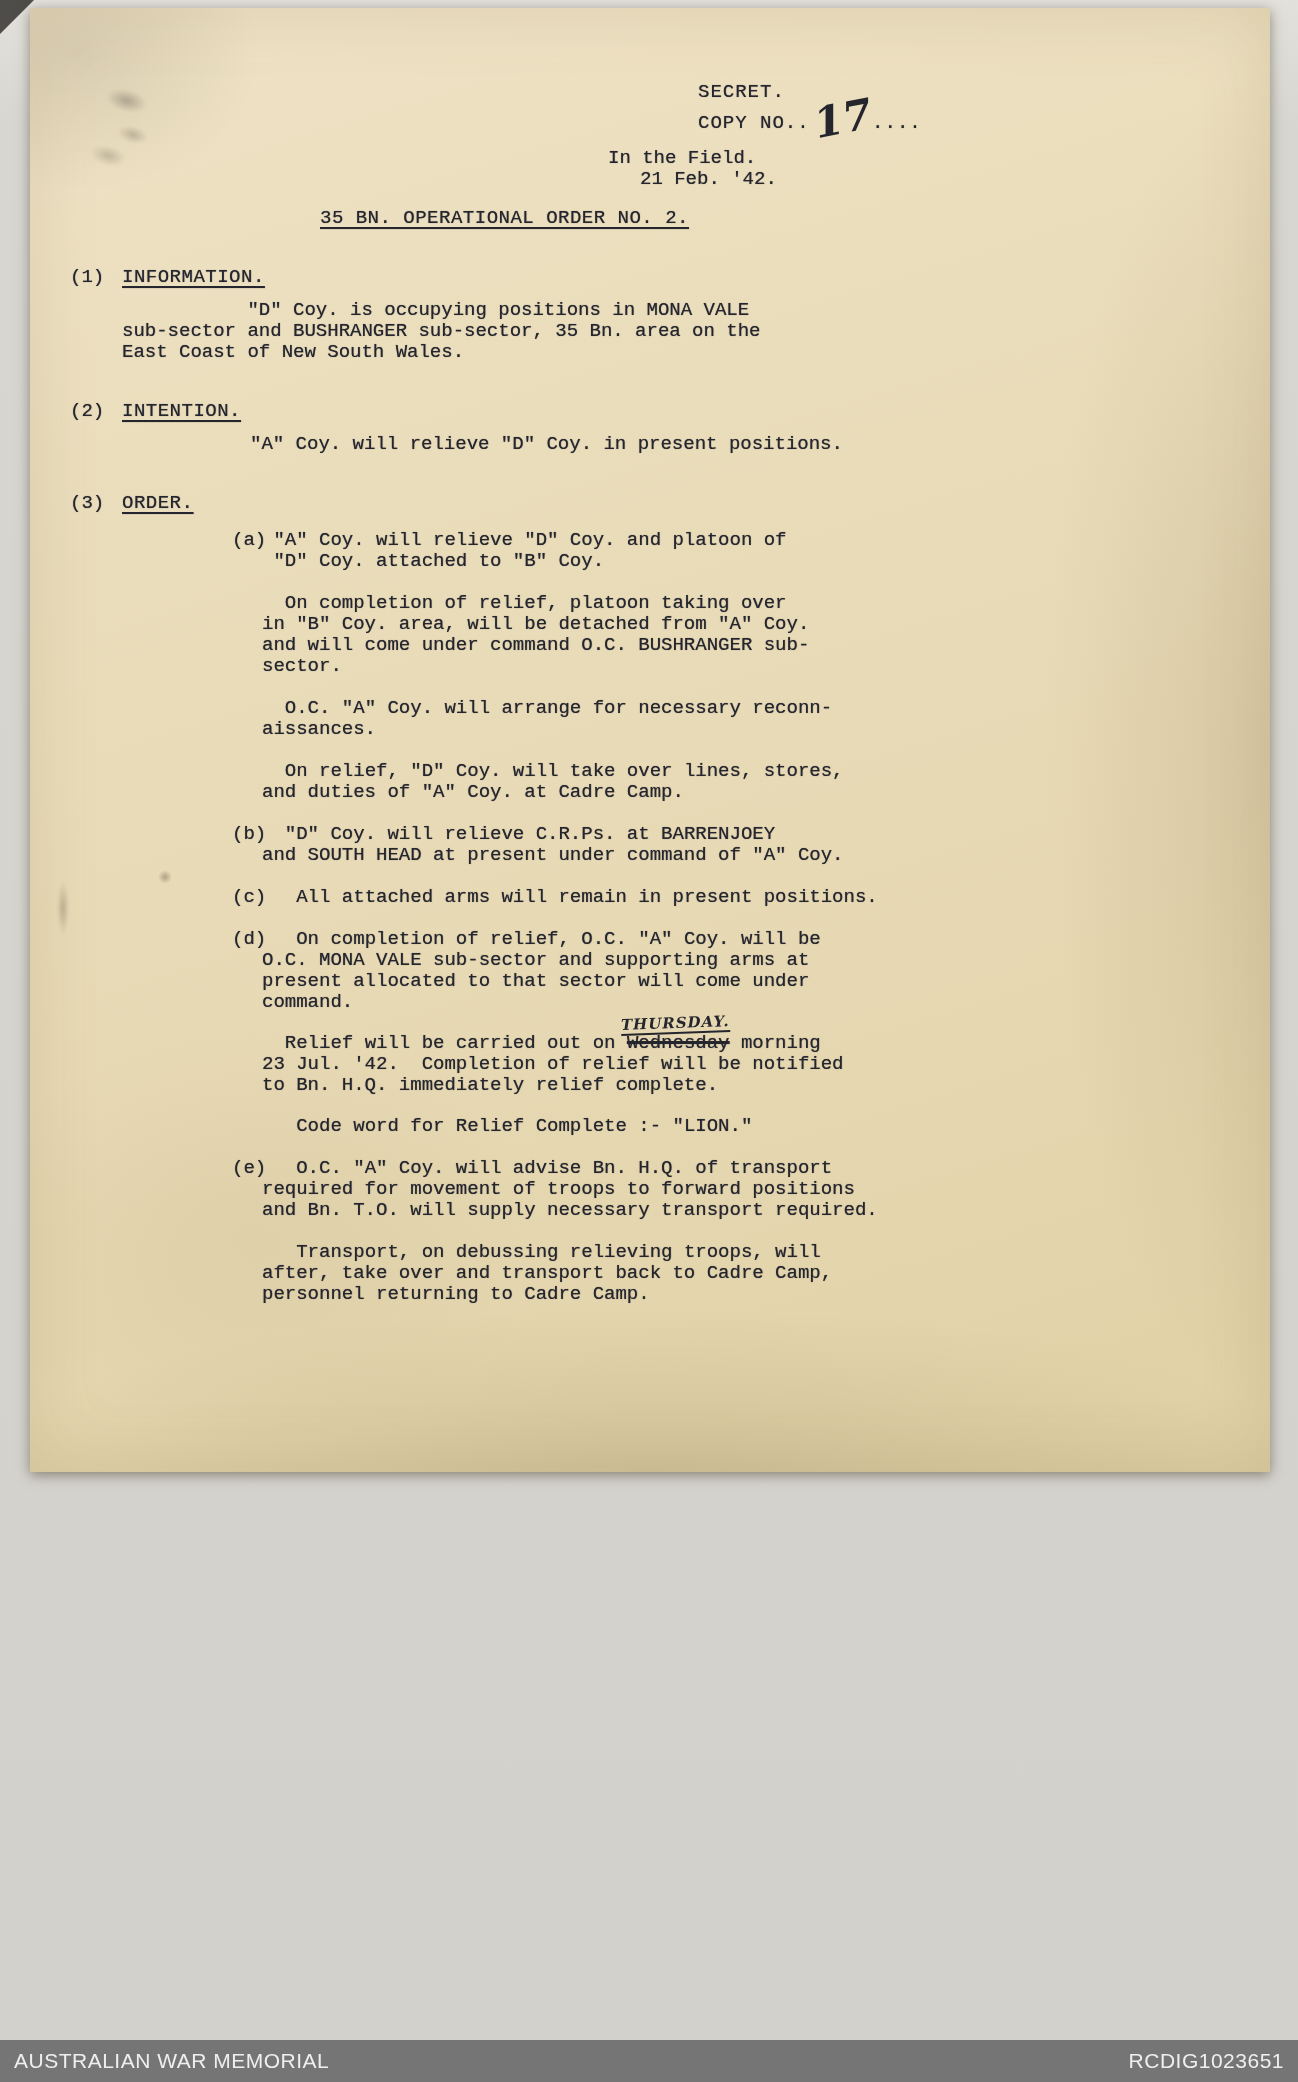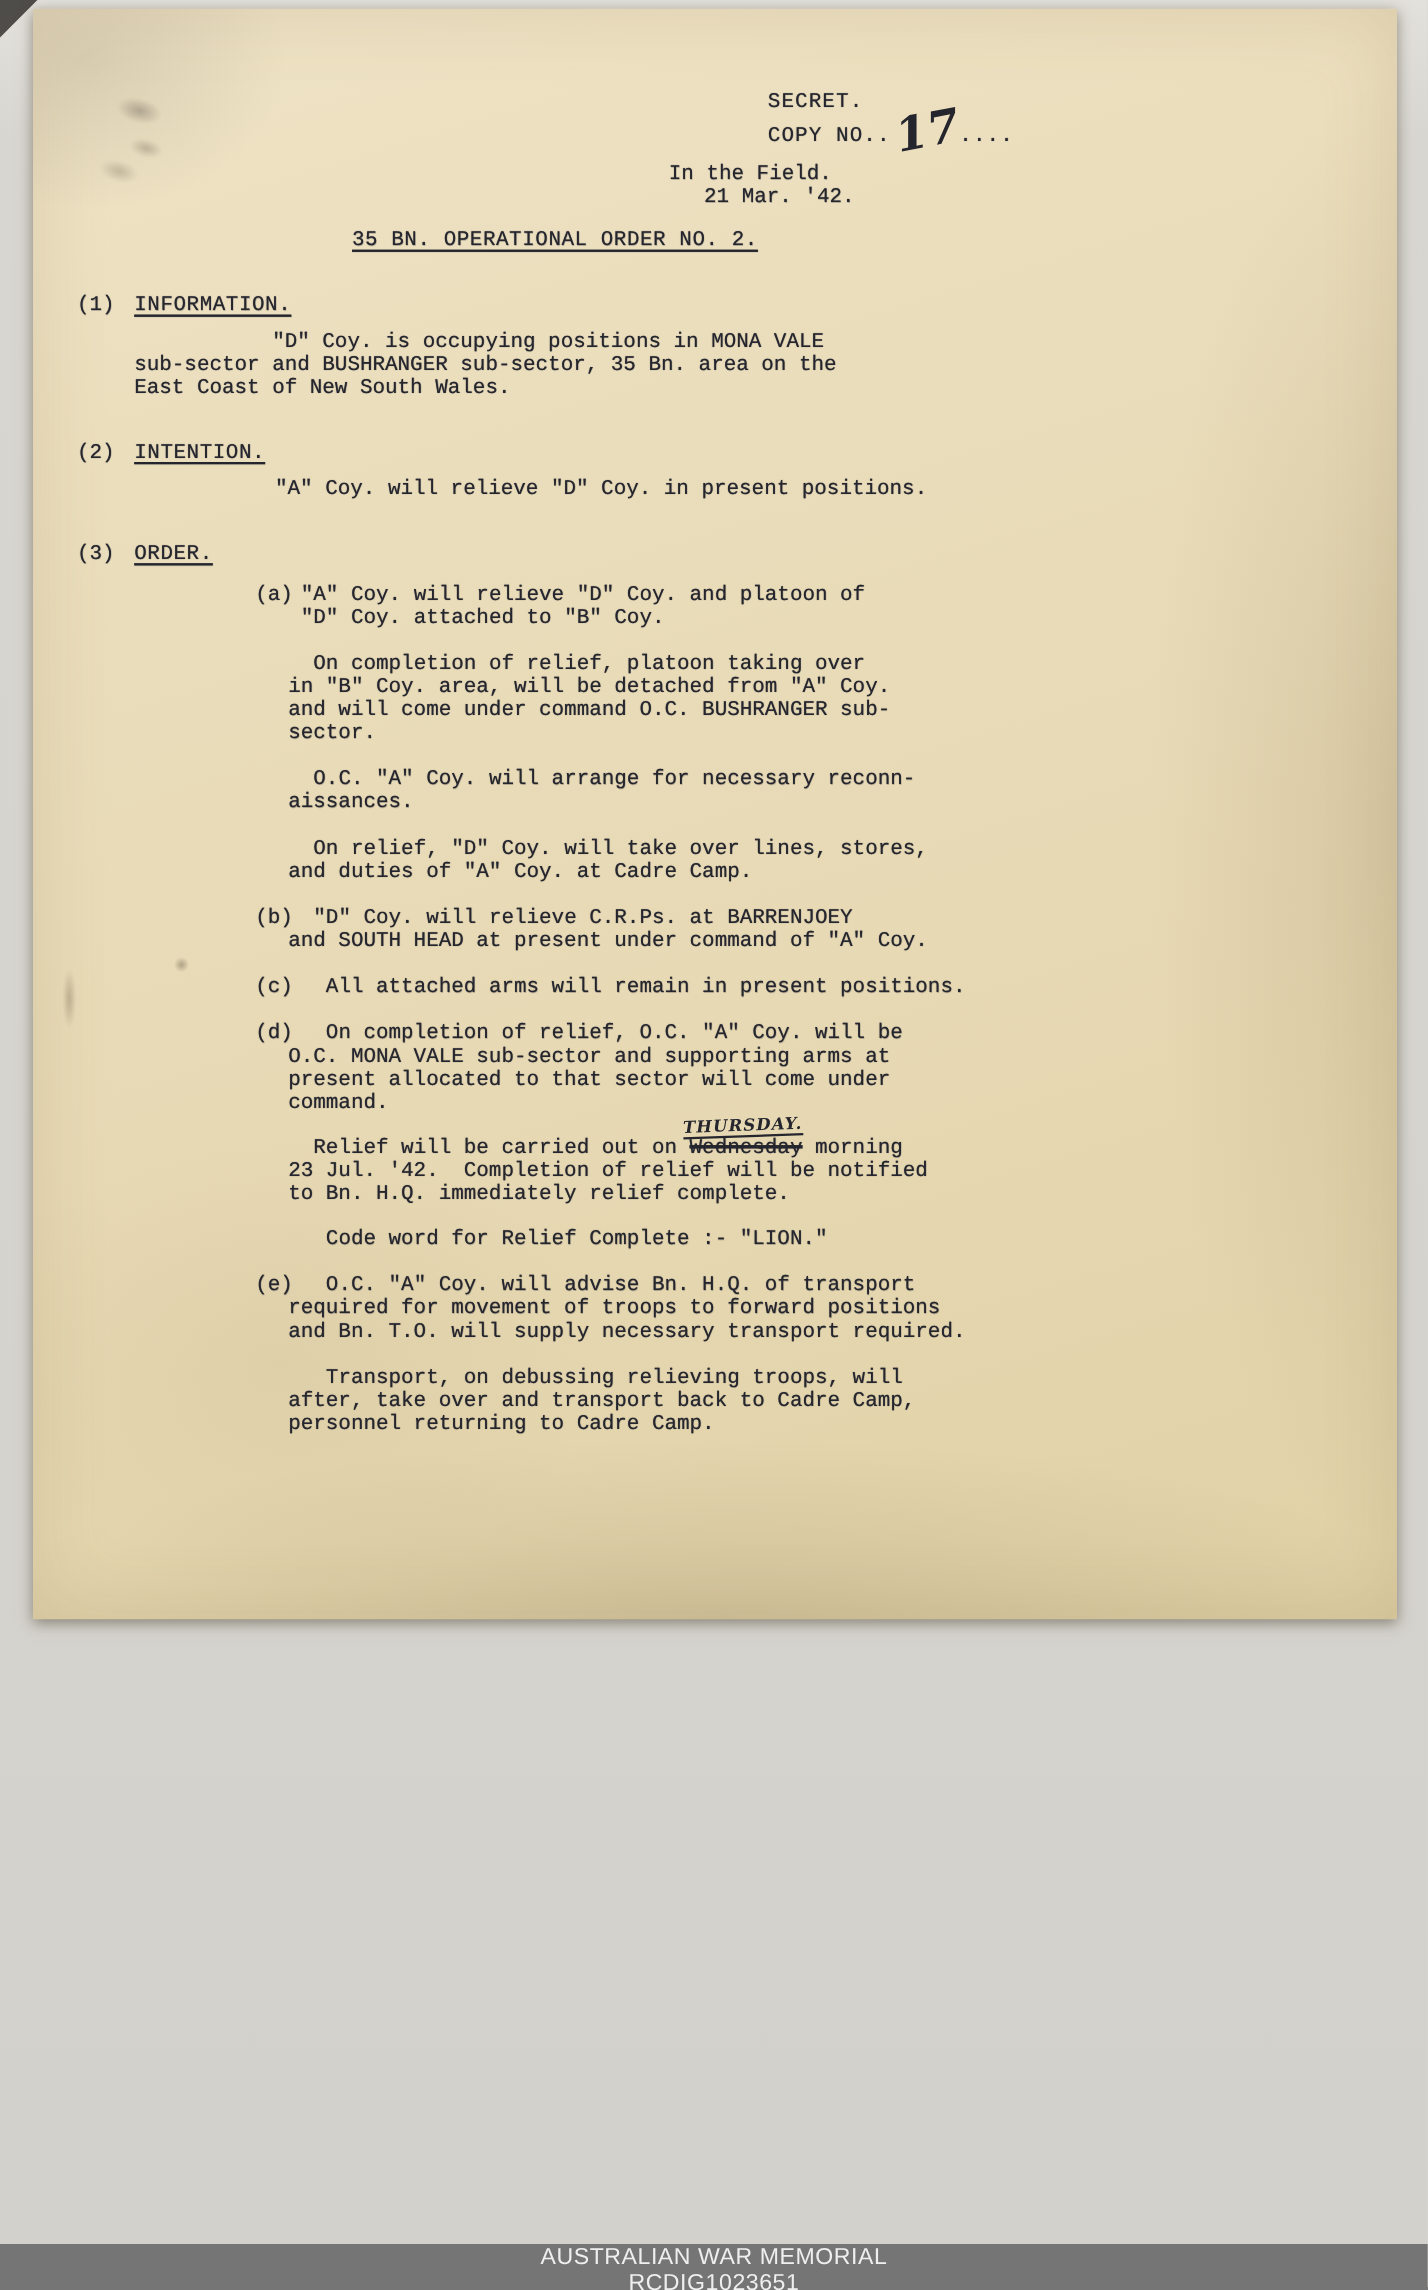--- a/index.html
+++ b/index.html
@@ -68,41 +68,41 @@
   .struck-wrap { position:relative; display:inline-block; }
   .struck { text-decoration:line-through; text-decoration-thickness:2.5px; }
   .handnote { position:absolute; left:-6px; top:-17px; font-size:15px; line-height:15px;
     font-family:"DejaVu Serif",serif; font-style:italic; font-weight:bold; letter-spacing:1px;
     white-space:nowrap; border-bottom:2px solid currentColor; padding-bottom:1px;
     transform:rotate(-2deg); text-shadow:none; }
 
   .footer { position:absolute; left:0; bottom:0; width:1298px; height:42px;
     background:var(--footer_bg,#757575); color:var(--footer_text,#efefef);
     display:flex; justify-content:space-between; align-items:center; padding:0 14px;
-    font-family:"Liberation Sans",sans-serif; font-size:21px; letter-spacing:.5px;flex-direction:column; }
+    font-family:"Liberation Sans",sans-serif; font-size:21px; letter-spacing:.5px; }
 </style>
 </head>
 <body>
 
 <div class="scan">
   <div class="corner-fold"></div>
 
   <div class="paper">
     <div class="stain-1"></div>
     <div class="stain-2"></div>
     <div class="stain-3"></div>
 
     <div class="cls-block">
       <div>SECRET.</div>
       <div class="copy-line"><span>COPY NO..</span><span class="hand17">17</span><span>....</span></div>
     </div>
 
     <div class="place-date">
       <div>In the Field.</div>
-      <div class="pd-date">21 Mar. '42.</div>
+      <div class="pd-date">21 Feb. '42.</div>
     </div>
 
     <div class="doc-flow">
       <div class="doc-title">35 BN. OPERATIONAL ORDER NO. 2.</div>
 
       <div class="section">
         <span class="sec-num">(1)</span><span class="sec-head">INFORMATION.</span>
         <div class="sec-body pre">           "D" Coy. is occupying positions in MONA VALE
 sub-sector and BUSHRANGER sub-sector, 35 Bn. area on the
 East Coast of New South Wales.</div>

